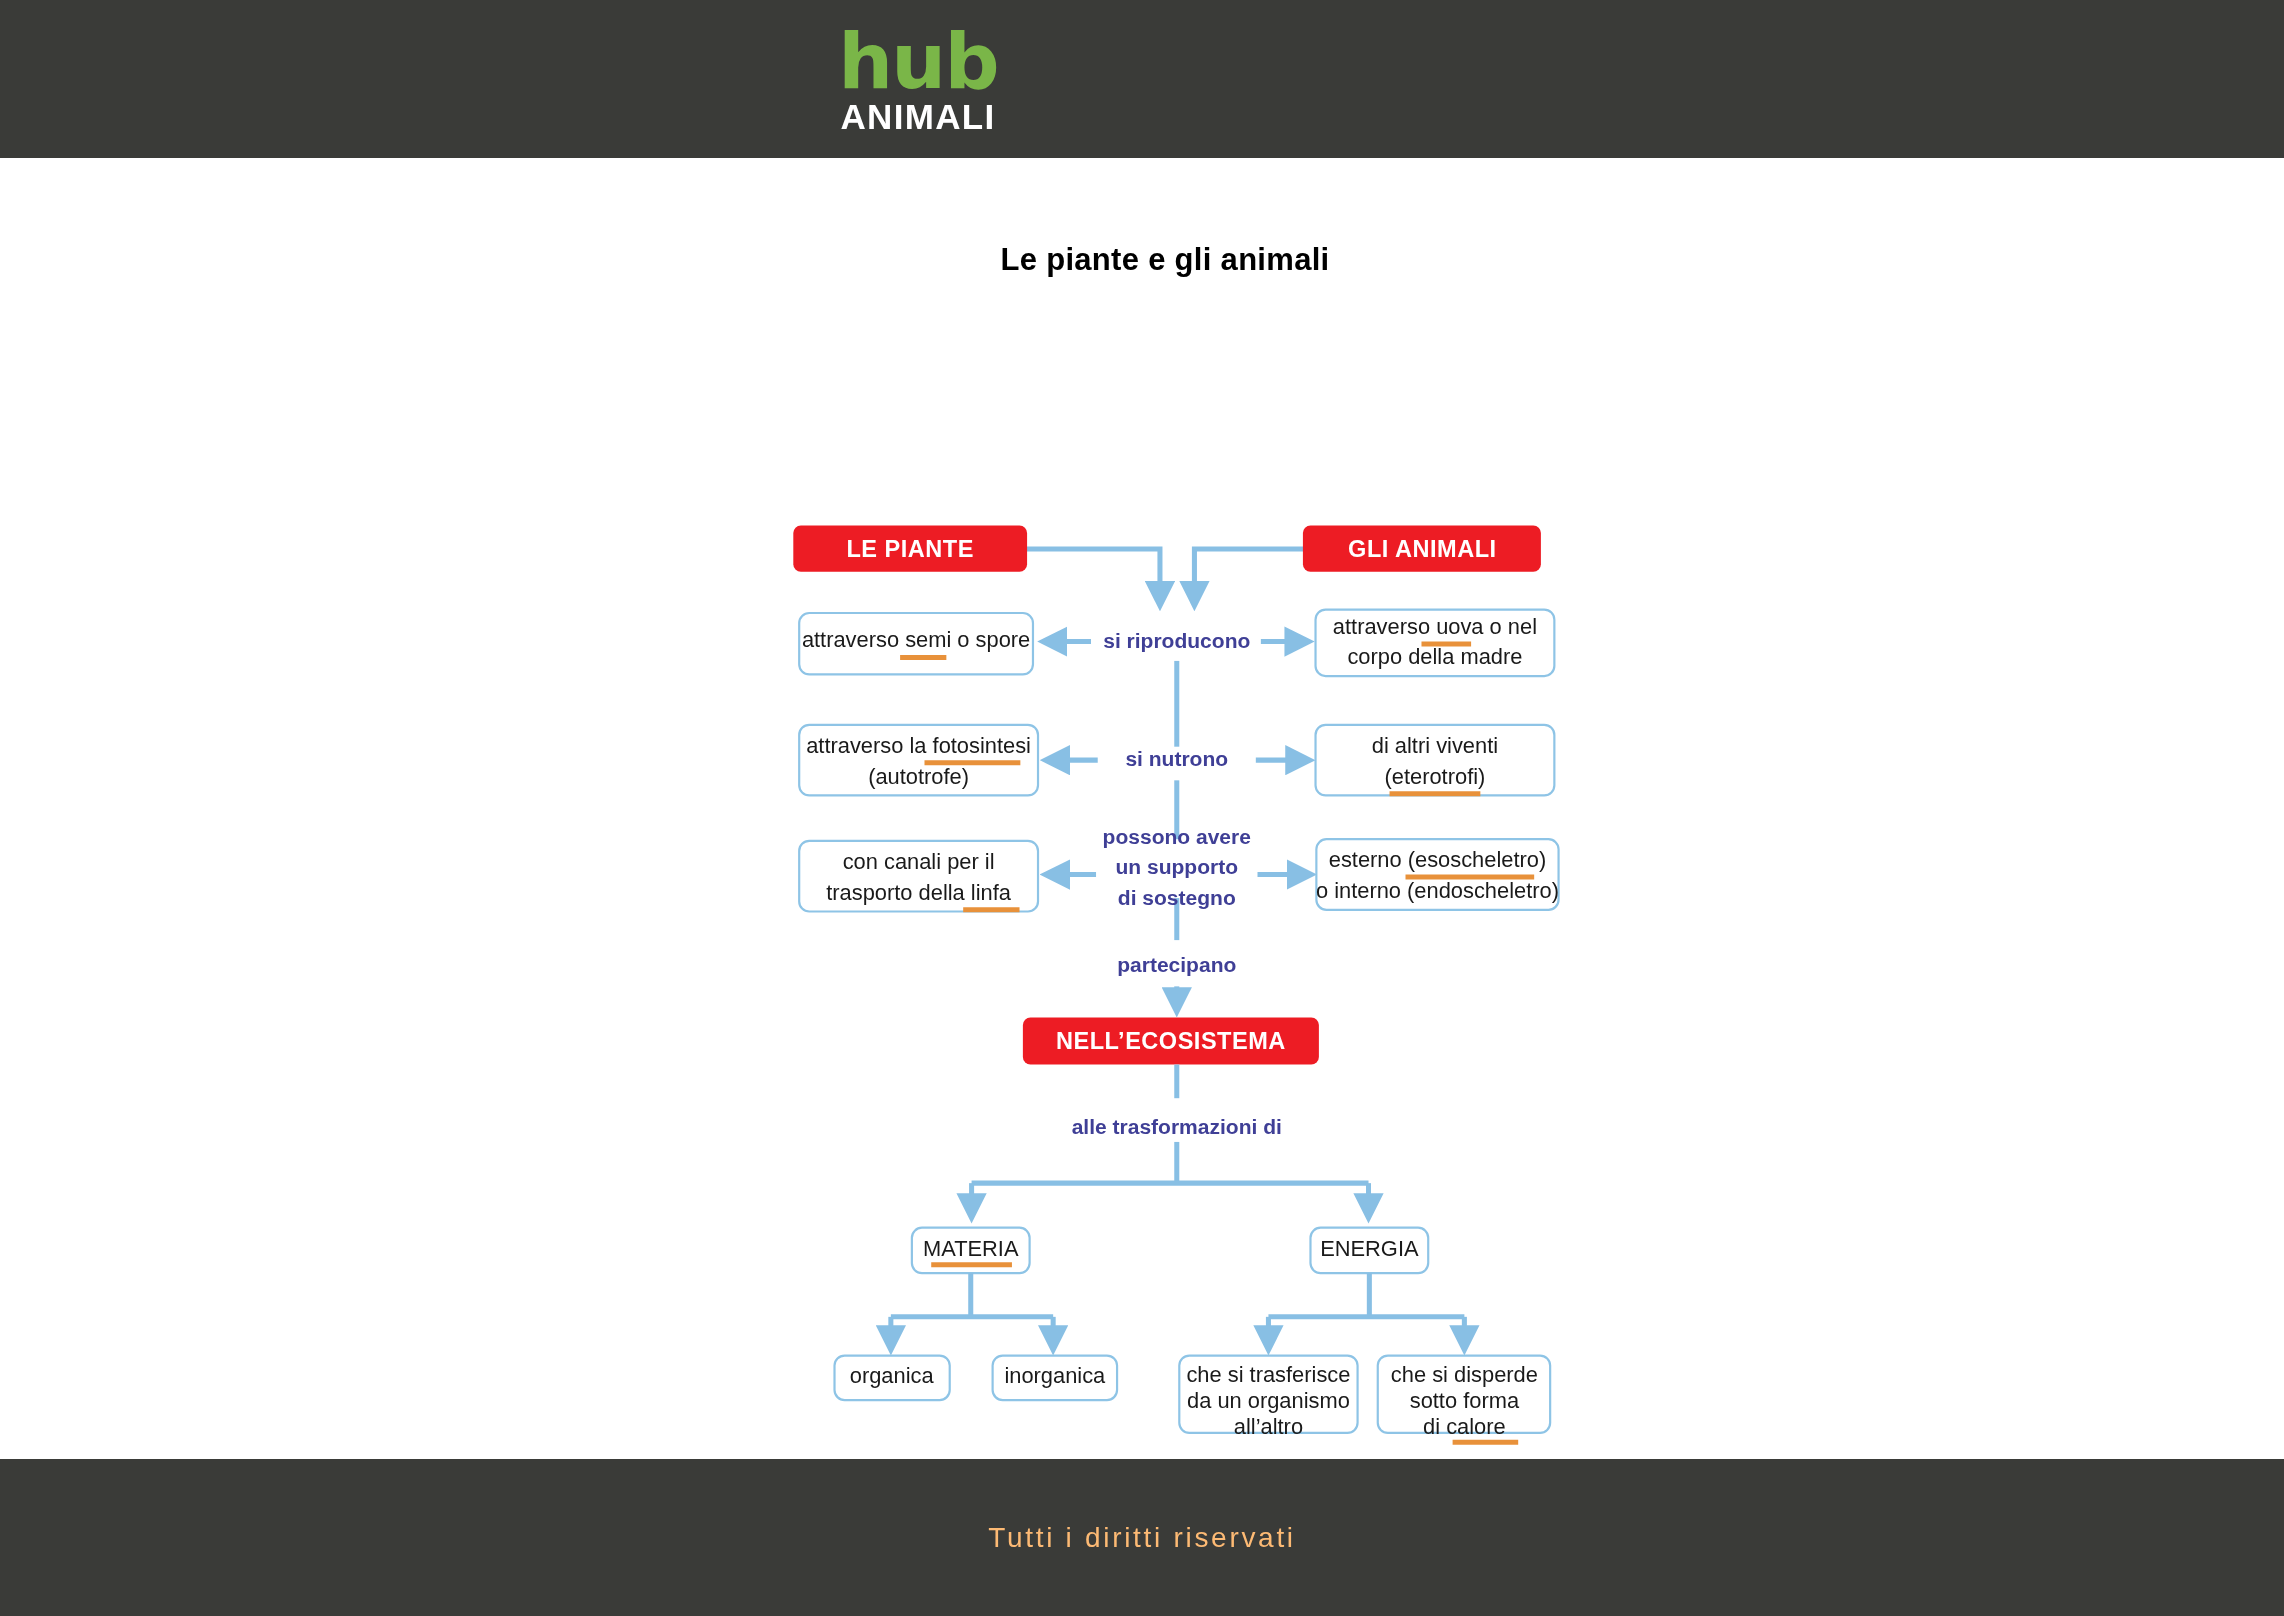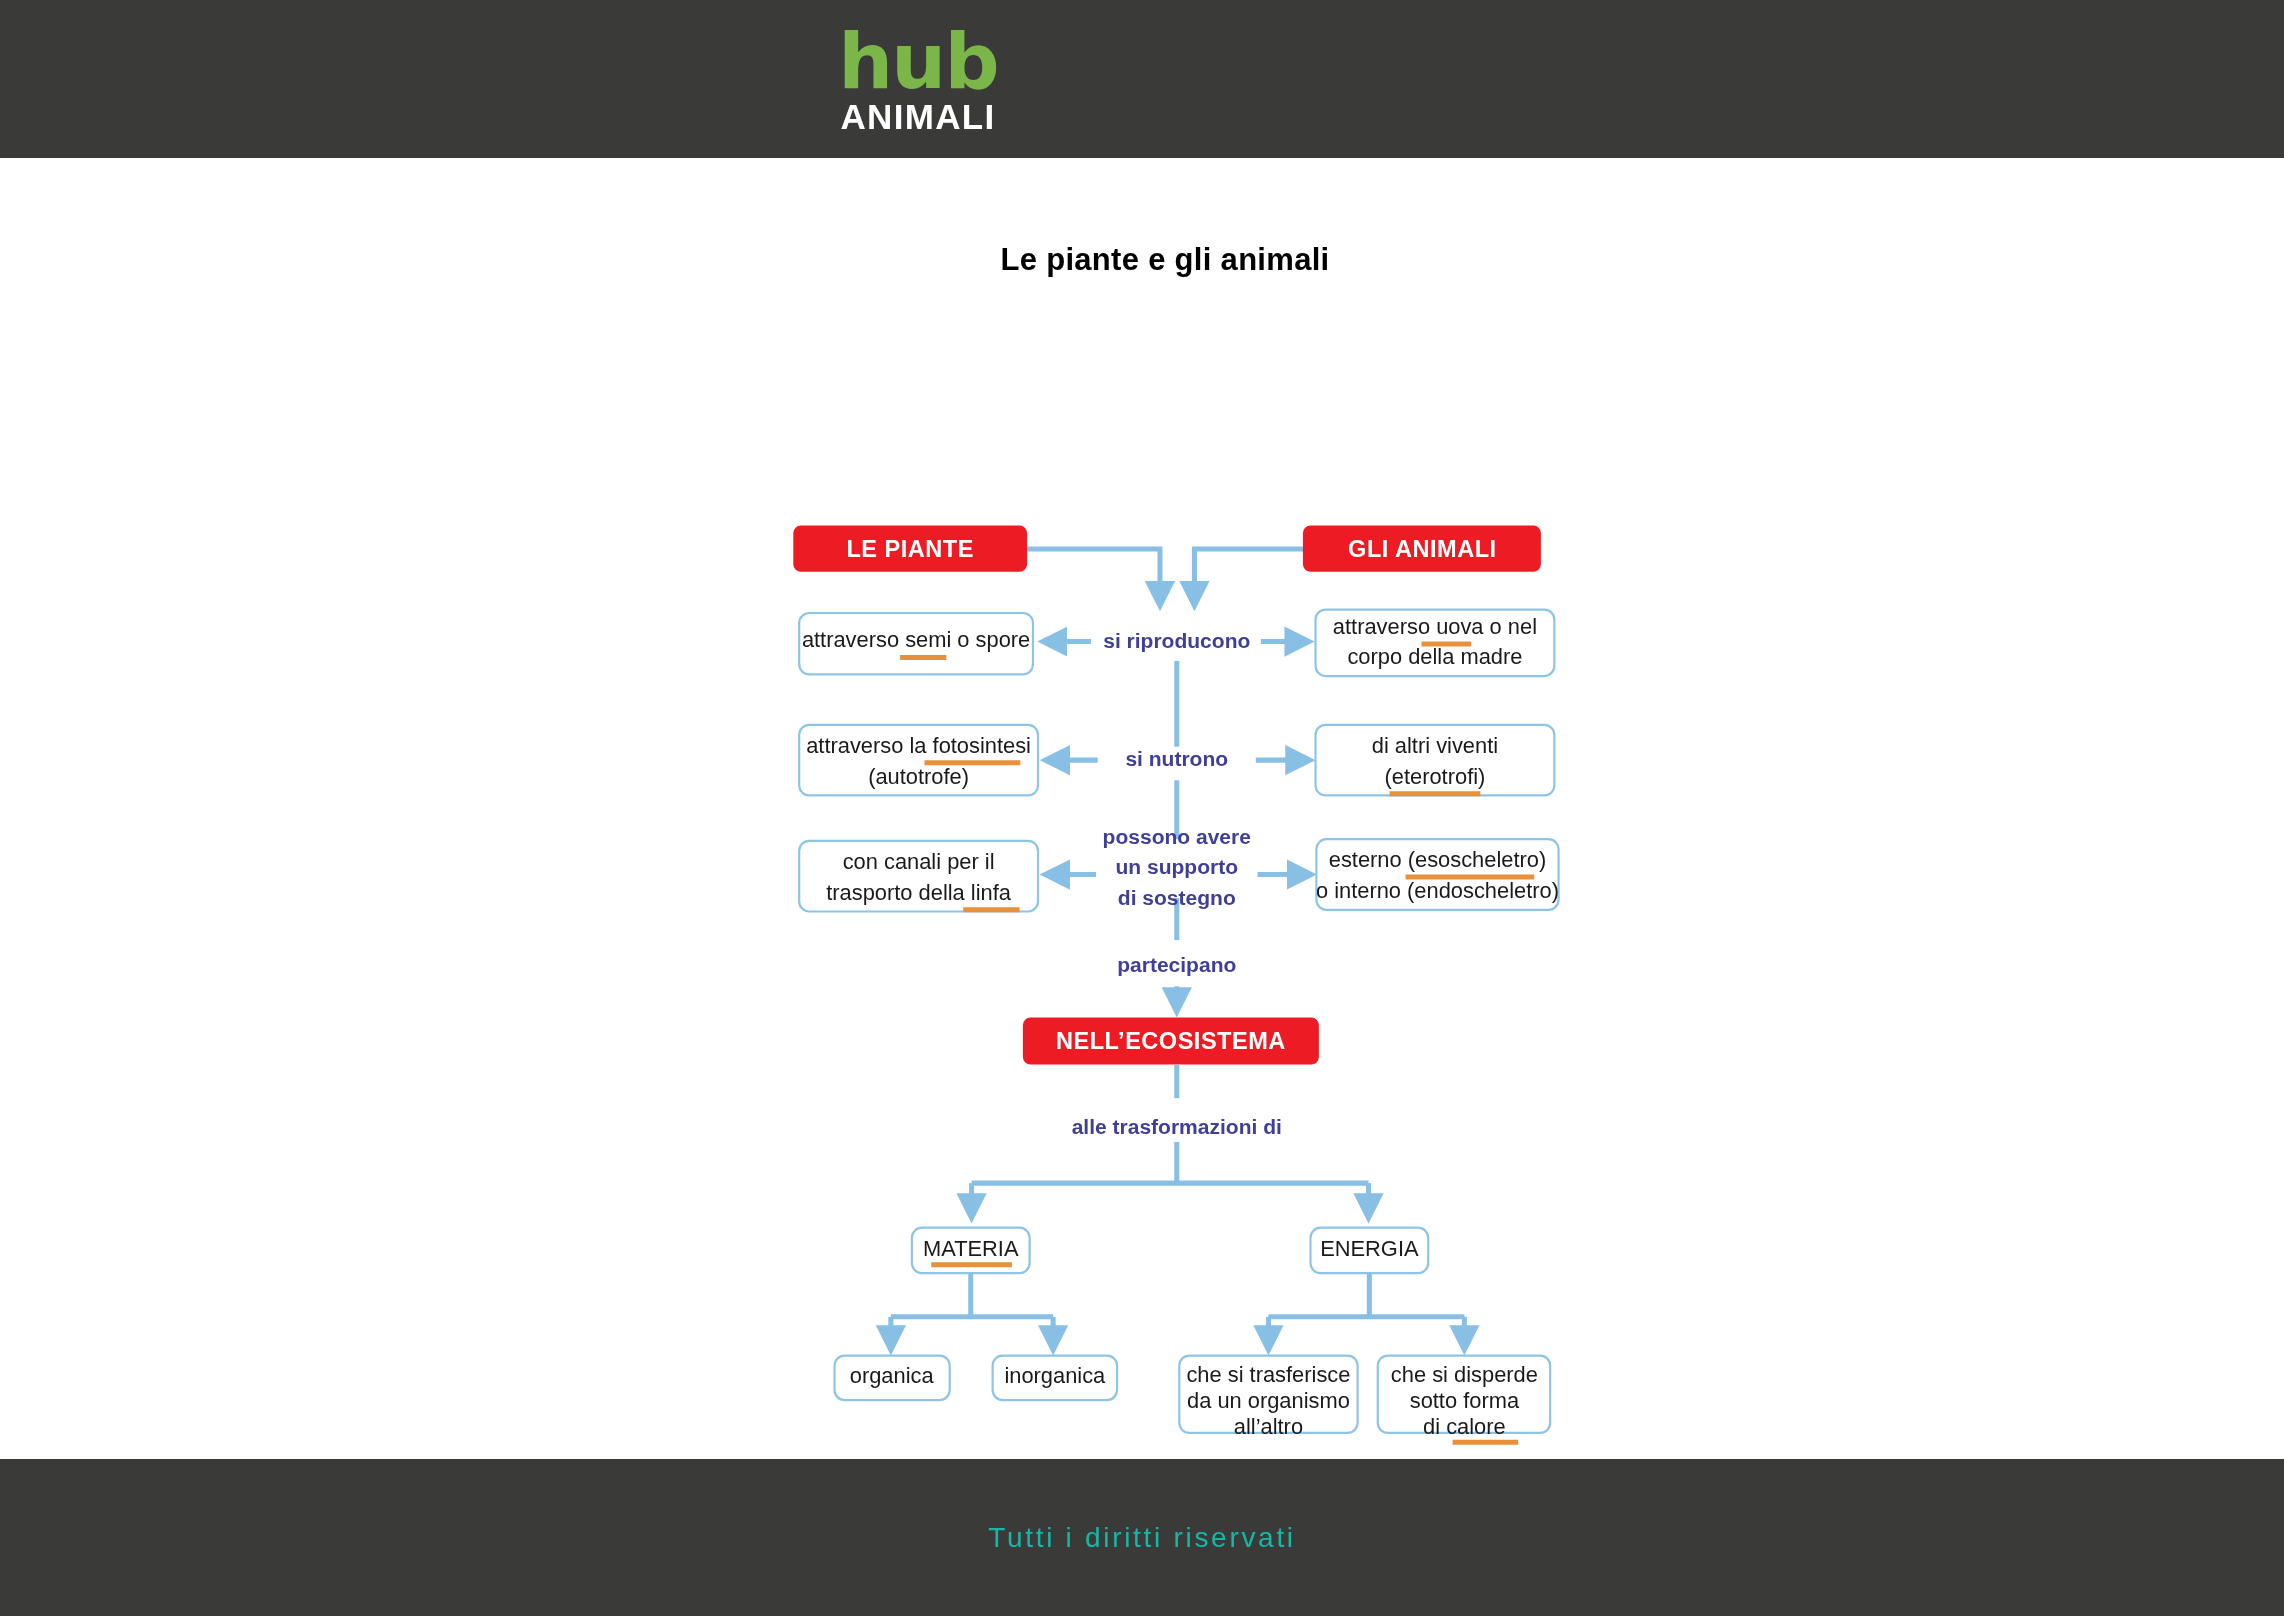--- a/index.html
+++ b/index.html
@@ -71,21 +71,21 @@
   .conn{stroke:#88bfe4;stroke-width:6;fill:none;stroke-linecap:butt;}
   .connhead{fill:#88bfe4;}
 
   
   .site-footer{
     position:absolute;left:0;top:1459px;width:2284px;height:157px;
     background:#3a3b38;
     display:flex;align-items:center;justify-content:center;
   }
   .footer-text{
-    color:#14b8a6;
+    color:#fdba74;
     font-family:"Liberation Sans", sans-serif;
     font-size:28px;letter-spacing:2.7px;
   }
 </style>
 </head>
 <body>
 
 <div class="page">
 
   <div class="site-header">

